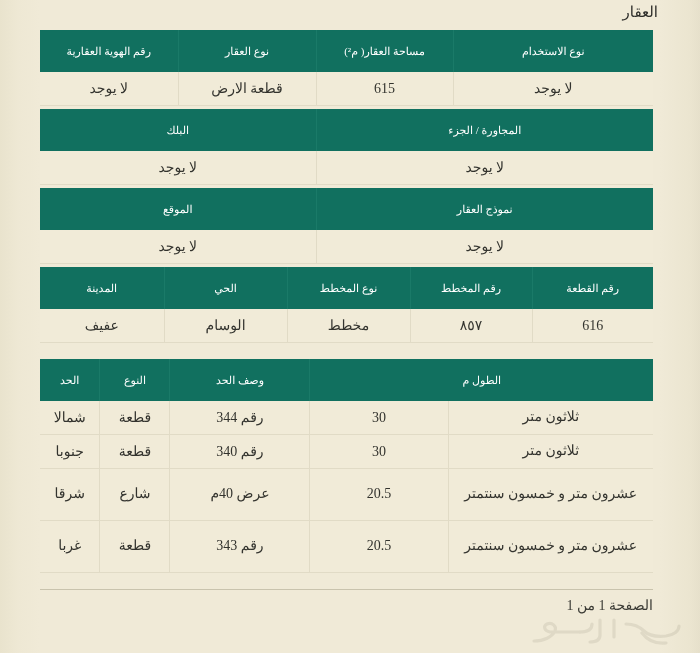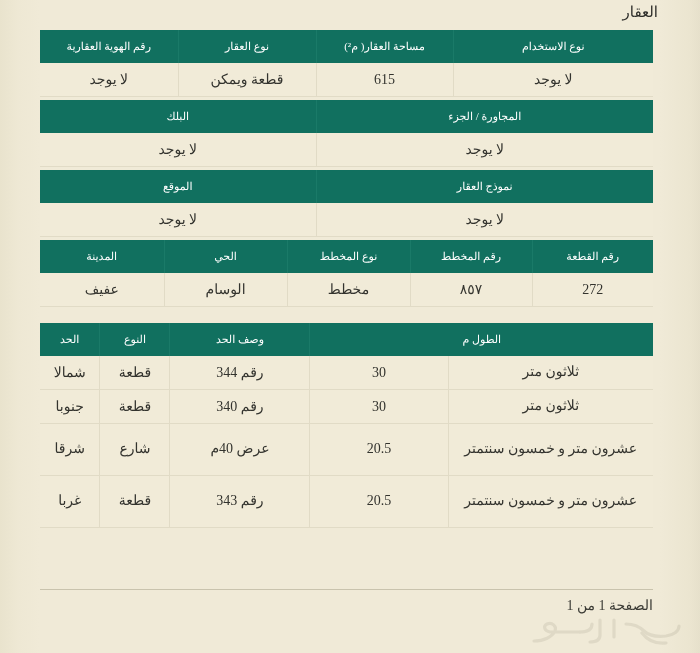--- a/index.html
+++ b/index.html
@@ -58,21 +58,21 @@
   }
   table.doc-table.second {
     margin-top: 16px;
   }
 
   .doc-table th {
     background: #11705f;
     color: #ffffff;
     font-weight: normal;
     font-size: 11px;
-    height: 33px;
+    height: 42px;
     line-height: 25px;
     padding: 0 6px;
     text-align: center;
     border: none;
     border-left: 1px solid #1a7a68;
     vertical-align: middle;
     white-space: nowrap;
   }
   .doc-table th:last-child {
     border-left: none;
@@ -176,21 +176,21 @@
         <tbody>
           <tr>
             <th>نوع الاستخدام</th>
             <th>مساحة العقار( م²)</th>
             <th>نوع العقار</th>
             <th>رقم الهوية العقارية</th>
           </tr>
           <tr class="data-row">
             <td>لا يوجد</td>
             <td>615</td>
-            <td>قطعة ويمكن</td>
+            <td>قطعة الارض</td>
             <td>لا يوجد</td>
           </tr>
 
           <tr class="block-spacer">
             <td colspan="4"></td>
           </tr>
 
           <tr>
             <th colspan="2">المجاورة / الجزء</th>
             <th colspan="2">البلك</th>
@@ -225,21 +225,21 @@
         </colgroup>
         <tbody>
           <tr>
             <th>رقم القطعة</th>
             <th>رقم المخطط</th>
             <th>نوع المخطط</th>
             <th>الحي</th>
             <th>المدينة</th>
           </tr>
           <tr class="data-row">
-            <td>272</td>
+            <td>616</td>
             <td>٨٥٧</td>
             <td>مخطط</td>
             <td>الوسام</td>
             <td>عفيف</td>
           </tr>
         </tbody>
       </table>
 
       <table class="doc-table second">
         <colgroup>

